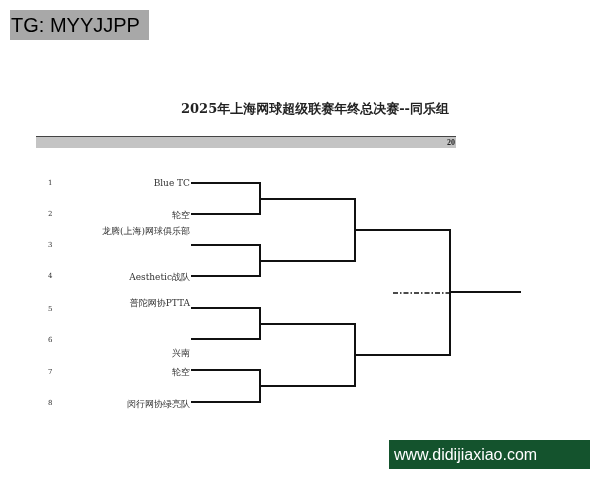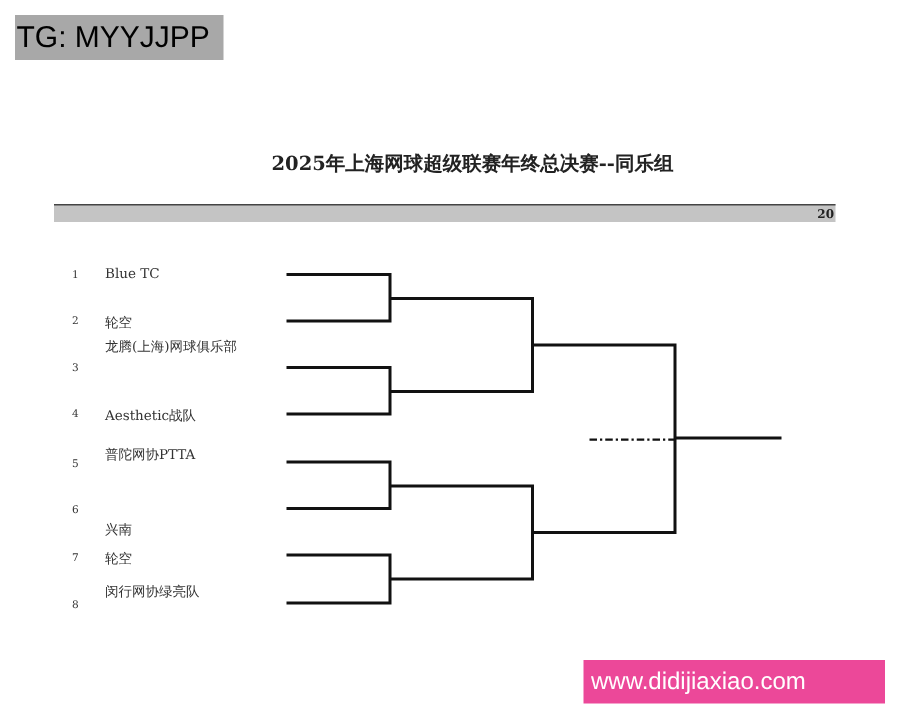--- a/index.html
+++ b/index.html
@@ -1,23 +1,23 @@
 <!DOCTYPE html>
 <html><head>
 <meta charset="utf-8">
 <style>
   html, body { margin:0; padding:0; }
   body { width:600px; height:480px; background:#ffffff; position:relative; overflow:hidden; font-family:"DejaVu Serif", serif; }
   .wm-top { position:absolute; left:10px; top:10px; width:139px; height:30px; background:#a8a8a8; color:#000000; font-family:"Liberation Sans", sans-serif; font-size:20px; line-height:30px; padding-left:1px; box-sizing:border-box; }
-  .wm-bottom { position:absolute; left:389px; top:440px; width:201px; height:29px; background:#ec4899; color:#ffffff; font-family:"Liberation Sans", sans-serif; font-size:16px; line-height:29px; padding-left:5px; box-sizing:border-box; }
+  .wm-bottom { position:absolute; left:389px; top:440px; width:201px; height:29px; background:#14532d; color:#ffffff; font-family:"Liberation Sans", sans-serif; font-size:16px; line-height:29px; padding-left:5px; box-sizing:border-box; }
   .title { position:absolute; left:180px; top:100px; width:270px; text-align:center; font-size:13px; font-weight:bold; color:#222; white-space:nowrap; font-family:"DejaVu Serif", serif; }
-  .bar { position:absolute; left:36px; top:136px; width:521px; height:11px; background:#c4c4c4; border-top:1px solid #444; }
+  .bar { position:absolute; left:36px; top:136px; width:420px; height:11px; background:#c4c4c4; border-top:1px solid #444;font-family:Liberation Serif, serif; }
   .bar-num { position:absolute; right:1px; top:0; font-size:8px; line-height:11px; color:#222; font-weight:bold; }
   .seed { position:absolute; left:48px; width:16px; font-size:7px; color:#333; text-align:left; }
-  .team { position:absolute; left:70px; width:120px; text-align:left; font-size:9px; color:#333; white-space:nowrap; }
+  .team { position:absolute; left:70px; width:120px; text-align:right; font-size:9px; color:#333; white-space:nowrap; }
   svg.bracket { position:absolute; left:0; top:0; }
 </style>
 </head>
 <body>
 
 <div class="wm-top">TG: MYYJJPP</div>
 
 <div class="title">2025年上海网球超级联赛年终总决赛--同乐组</div>
 
 <div class="bar">
@@ -39,21 +39,21 @@
 <div class="seed" style="top:305px">5</div>
 <div class="team" style="top:297px">普陀网协PTTA</div>
 
 <div class="seed" style="top:336px">6</div>
 <div class="team" style="top:347px">兴南</div>
 
 <div class="seed" style="top:368px">7</div>
 <div class="team" style="top:366px">轮空</div>
 
 <div class="seed" style="top:399px">8</div>
-<div class="team" style="top:388px">闵行网协绿亮队</div>
+<div class="team" style="top:398px">闵行网协绿亮队</div>
 
 <svg class="bracket" width="600" height="480">
   <g stroke="#111" stroke-width="2" fill="none">
 
     <polyline points="191,183 260,183 260,214 191,214"></polyline>
     <polyline points="191,245 260,245 260,276 191,276"></polyline>
     <polyline points="191,308 260,308 260,339 191,339"></polyline>
     <polyline points="191,370 260,370 260,402 191,402"></polyline>
 
     <polyline points="260,199 355,199 355,261 260,261"></polyline>

